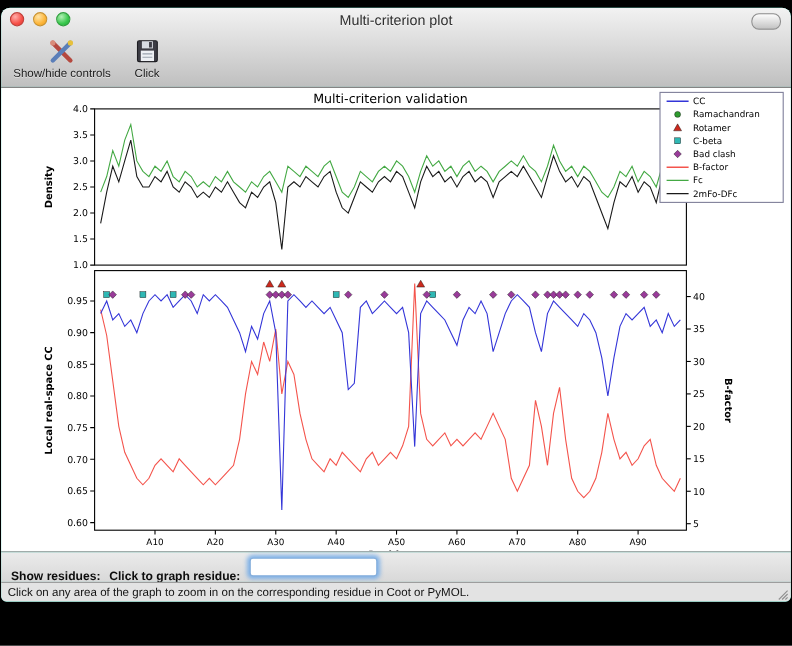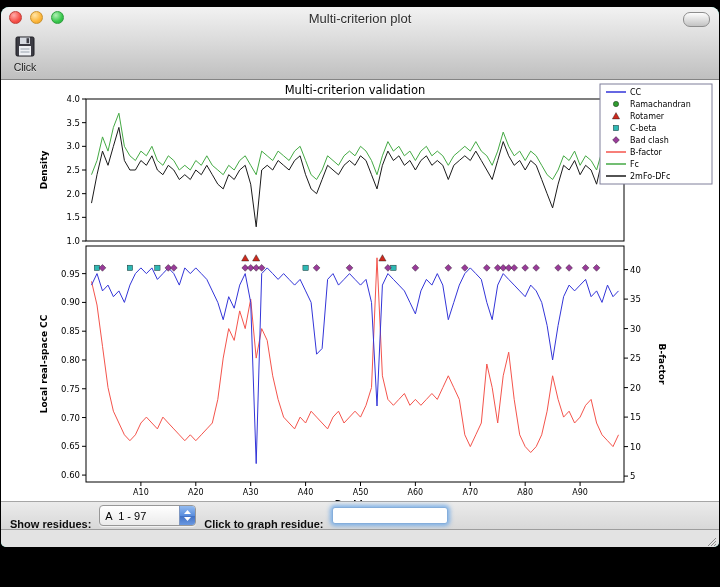--- a/index.html
+++ b/index.html
@@ -58,20 +58,31 @@
     <div class="titlebar">
       <div class="traffic">
         <span class="tl close"></span>
         <span class="tl min"></span>
         <span class="tl max"></span>
       </div>
       <div class="wtitle">Multi-criterion plot</div>
       <div class="toolbar-pill"></div>
     </div>
     <div class="toolbar">
+      <div class="tbtn">
+        <span class="ticon">
+          <svg width="26" height="26" viewBox="0 0 26 26">
+            <line x1="5" y1="5" x2="21" y2="21" stroke="#b5493f" stroke-width="4" stroke-linecap="round"></line>
+            <line x1="21" y1="5" x2="5" y2="21" stroke="#5b7fb9" stroke-width="4" stroke-linecap="round"></line>
+            <circle cx="21" cy="5" r="2.4" fill="#e8c13a"></circle>
+            <circle cx="5" cy="5" r="2.4" fill="#d98c7a"></circle>
+          </svg>
+        </span>
+        <span class="tlabel">Show/hide controls</span>
+      </div>
       <div class="tbtn">
         <span class="ticon">
           <svg width="26" height="26" viewBox="0 0 26 26">
             <rect x="4" y="3" width="18" height="19" rx="1.5" fill="#3c3c44" stroke="#1d1d22"></rect>
             <rect x="8" y="3.5" width="10" height="6.5" fill="#d7dbe2"></rect>
             <rect x="14.5" y="4.2" width="2.6" height="5" fill="#3c3c44"></rect>
             <rect x="7" y="12" width="12" height="9.5" fill="#eef0f4"></rect>
             <line x1="8.5" y1="15" x2="17.5" y2="15" stroke="#99a2ad" stroke-width="1"></line>
             <line x1="8.5" y1="18" x2="17.5" y2="18" stroke="#99a2ad" stroke-width="1"></line>
           </svg>
@@ -207,34 +218,26 @@
           <line x1="604" y1="84" x2="624" y2="84" stroke="#44a944" stroke-width="1.3"></line>
           <text x="628" y="86.8" fill="#000" font-size="8" text-anchor="start" font-family="&quot;DejaVu Sans&quot;, sans-serif" font-weight="normal">Fc</text>
           <line x1="604" y1="96" x2="624" y2="96" stroke="#1a1a1a" stroke-width="1.3"></line>
           <text x="628" y="98.8" fill="#000" font-size="8" text-anchor="start" font-family="&quot;DejaVu Sans&quot;, sans-serif" font-weight="normal">2mFo-DFc</text>
         </g>
       </svg>
   </div>
 
   <div class="controls">
     <span class="ctl-label">Show residues:</span>
-    <div class="popup">
-      <span class="popup-value">A  1 - 97</span>
-      <span class="stepper">
-        <svg width="9" height="13" viewBox="0 0 9 13">
-          <polygon points="4.5,1 8,5 1,5" fill="#fff"></polygon>
-          <polygon points="1,8 8,8 4.5,12" fill="#fff"></polygon>
-        </svg>
-      </span>
-    </div>
     <span class="ctl-label">Click to graph residue:</span>
     <input class="zoom-input" type="text" value="" style="">
   </div>
 
   <div class="statusbar">
+    <span class="status-text">Click on any area of the graph to zoom in on the corresponding residue in Coot or PyMOL.</span>
     <div class="grip">
       <svg width="12" height="12" viewBox="0 0 12 12">
         <line x1="3" y1="11" x2="11" y2="3" stroke="#8f8f8f" stroke-width="1"></line>
         <line x1="6" y1="11" x2="11" y2="6" stroke="#8f8f8f" stroke-width="1"></line>
         <line x1="9" y1="11" x2="11" y2="9" stroke="#8f8f8f" stroke-width="1"></line>
       </svg>
     </div>
   </div>
 </div>
 

